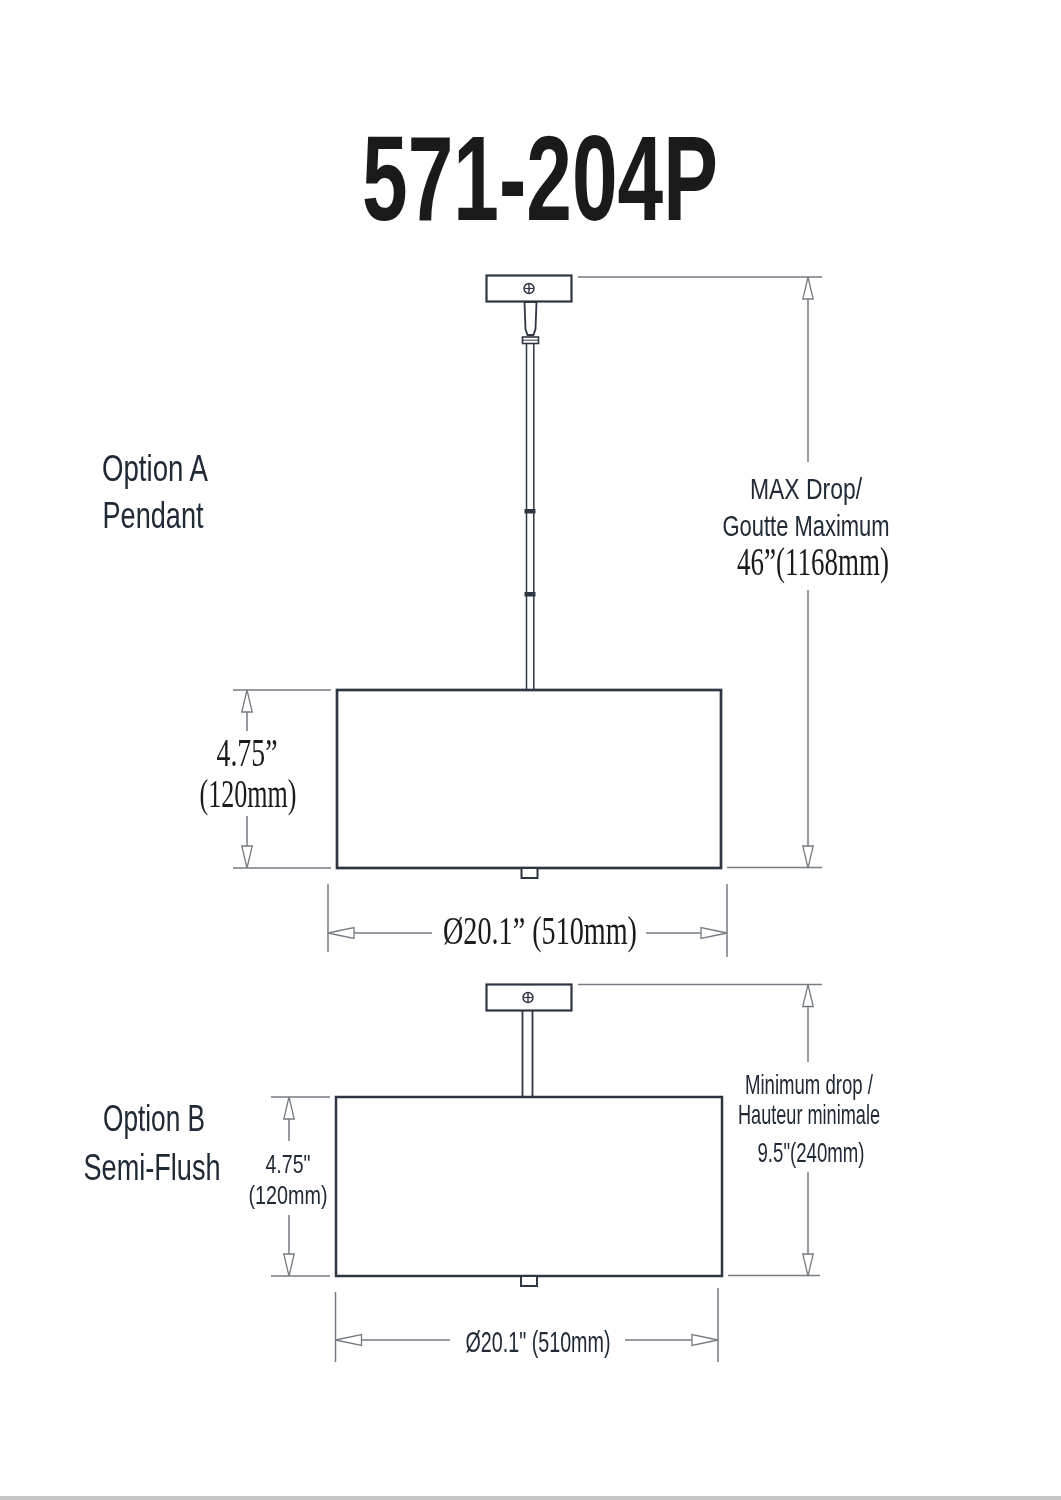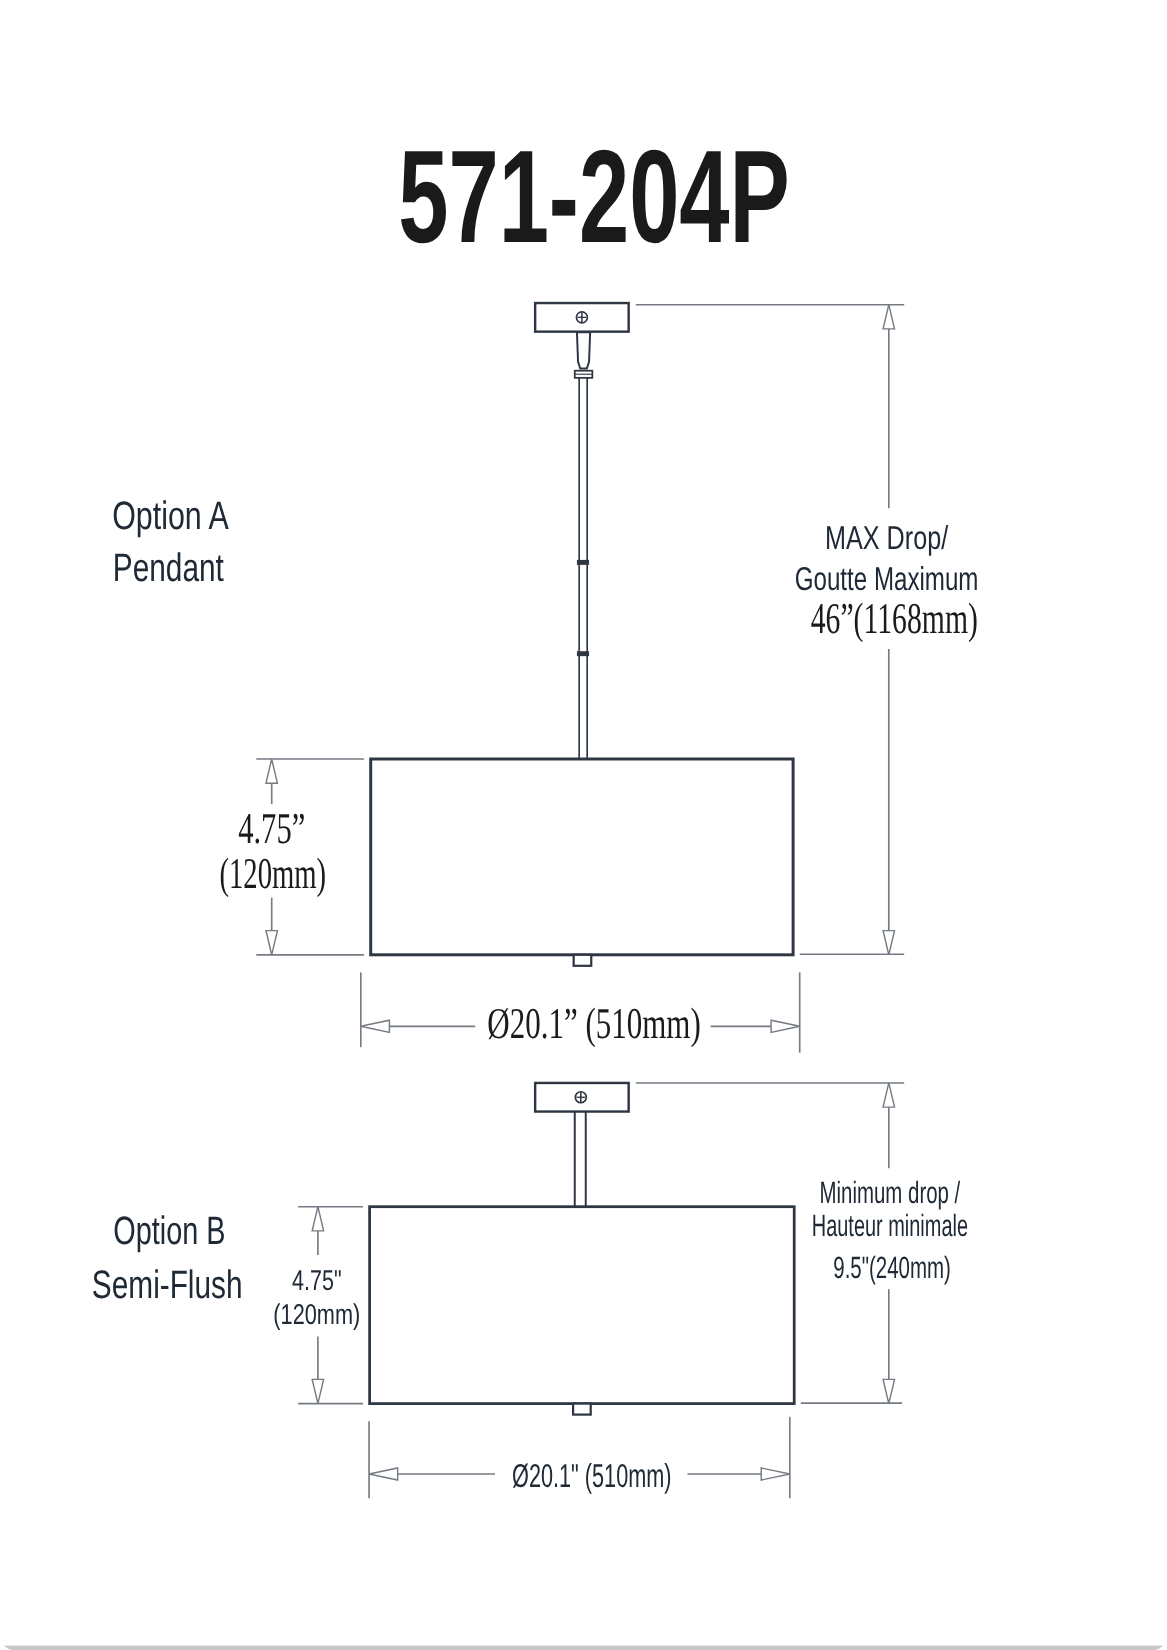--- a/index.html
+++ b/index.html
@@ -3,21 +3,21 @@
 <meta charset="utf-8">
 <style>
   :root{
     --background:#ffffff;
     --line:#2e3643;
     --dim:#757b83;
     --label:#202a36;
     --ink:#1b1b1b;
   }
   html,body{margin:0;padding:0;background:#fff;}
-  .sheet{position:relative;width:1061px;height:1500px;background:var(--background);overflow:hidden;border-radius:13px;}
+  .sheet{position:relative;width:1061px;height:1500px;background:var(--background);overflow:hidden;}
   svg{display:block;}
   .ln{stroke:var(--line);fill:none;}
   .wf{fill:#ffffff;}
   .solid{fill:var(--line);stroke:none;}
   .dim{stroke:var(--dim);fill:none;stroke-width:1.5;}
   .ar{fill:#ffffff;stroke:var(--dim);stroke-width:1.3;stroke-linejoin:miter;}
   text{white-space:pre;}
   .ts{font-family:"Liberation Sans",sans-serif;fill:var(--label);}
   .tf{font-family:"Liberation Serif",serif;fill:var(--ink);}
   .ttl{font-family:"Liberation Sans",sans-serif;font-weight:bold;fill:#1a1a1a;}

